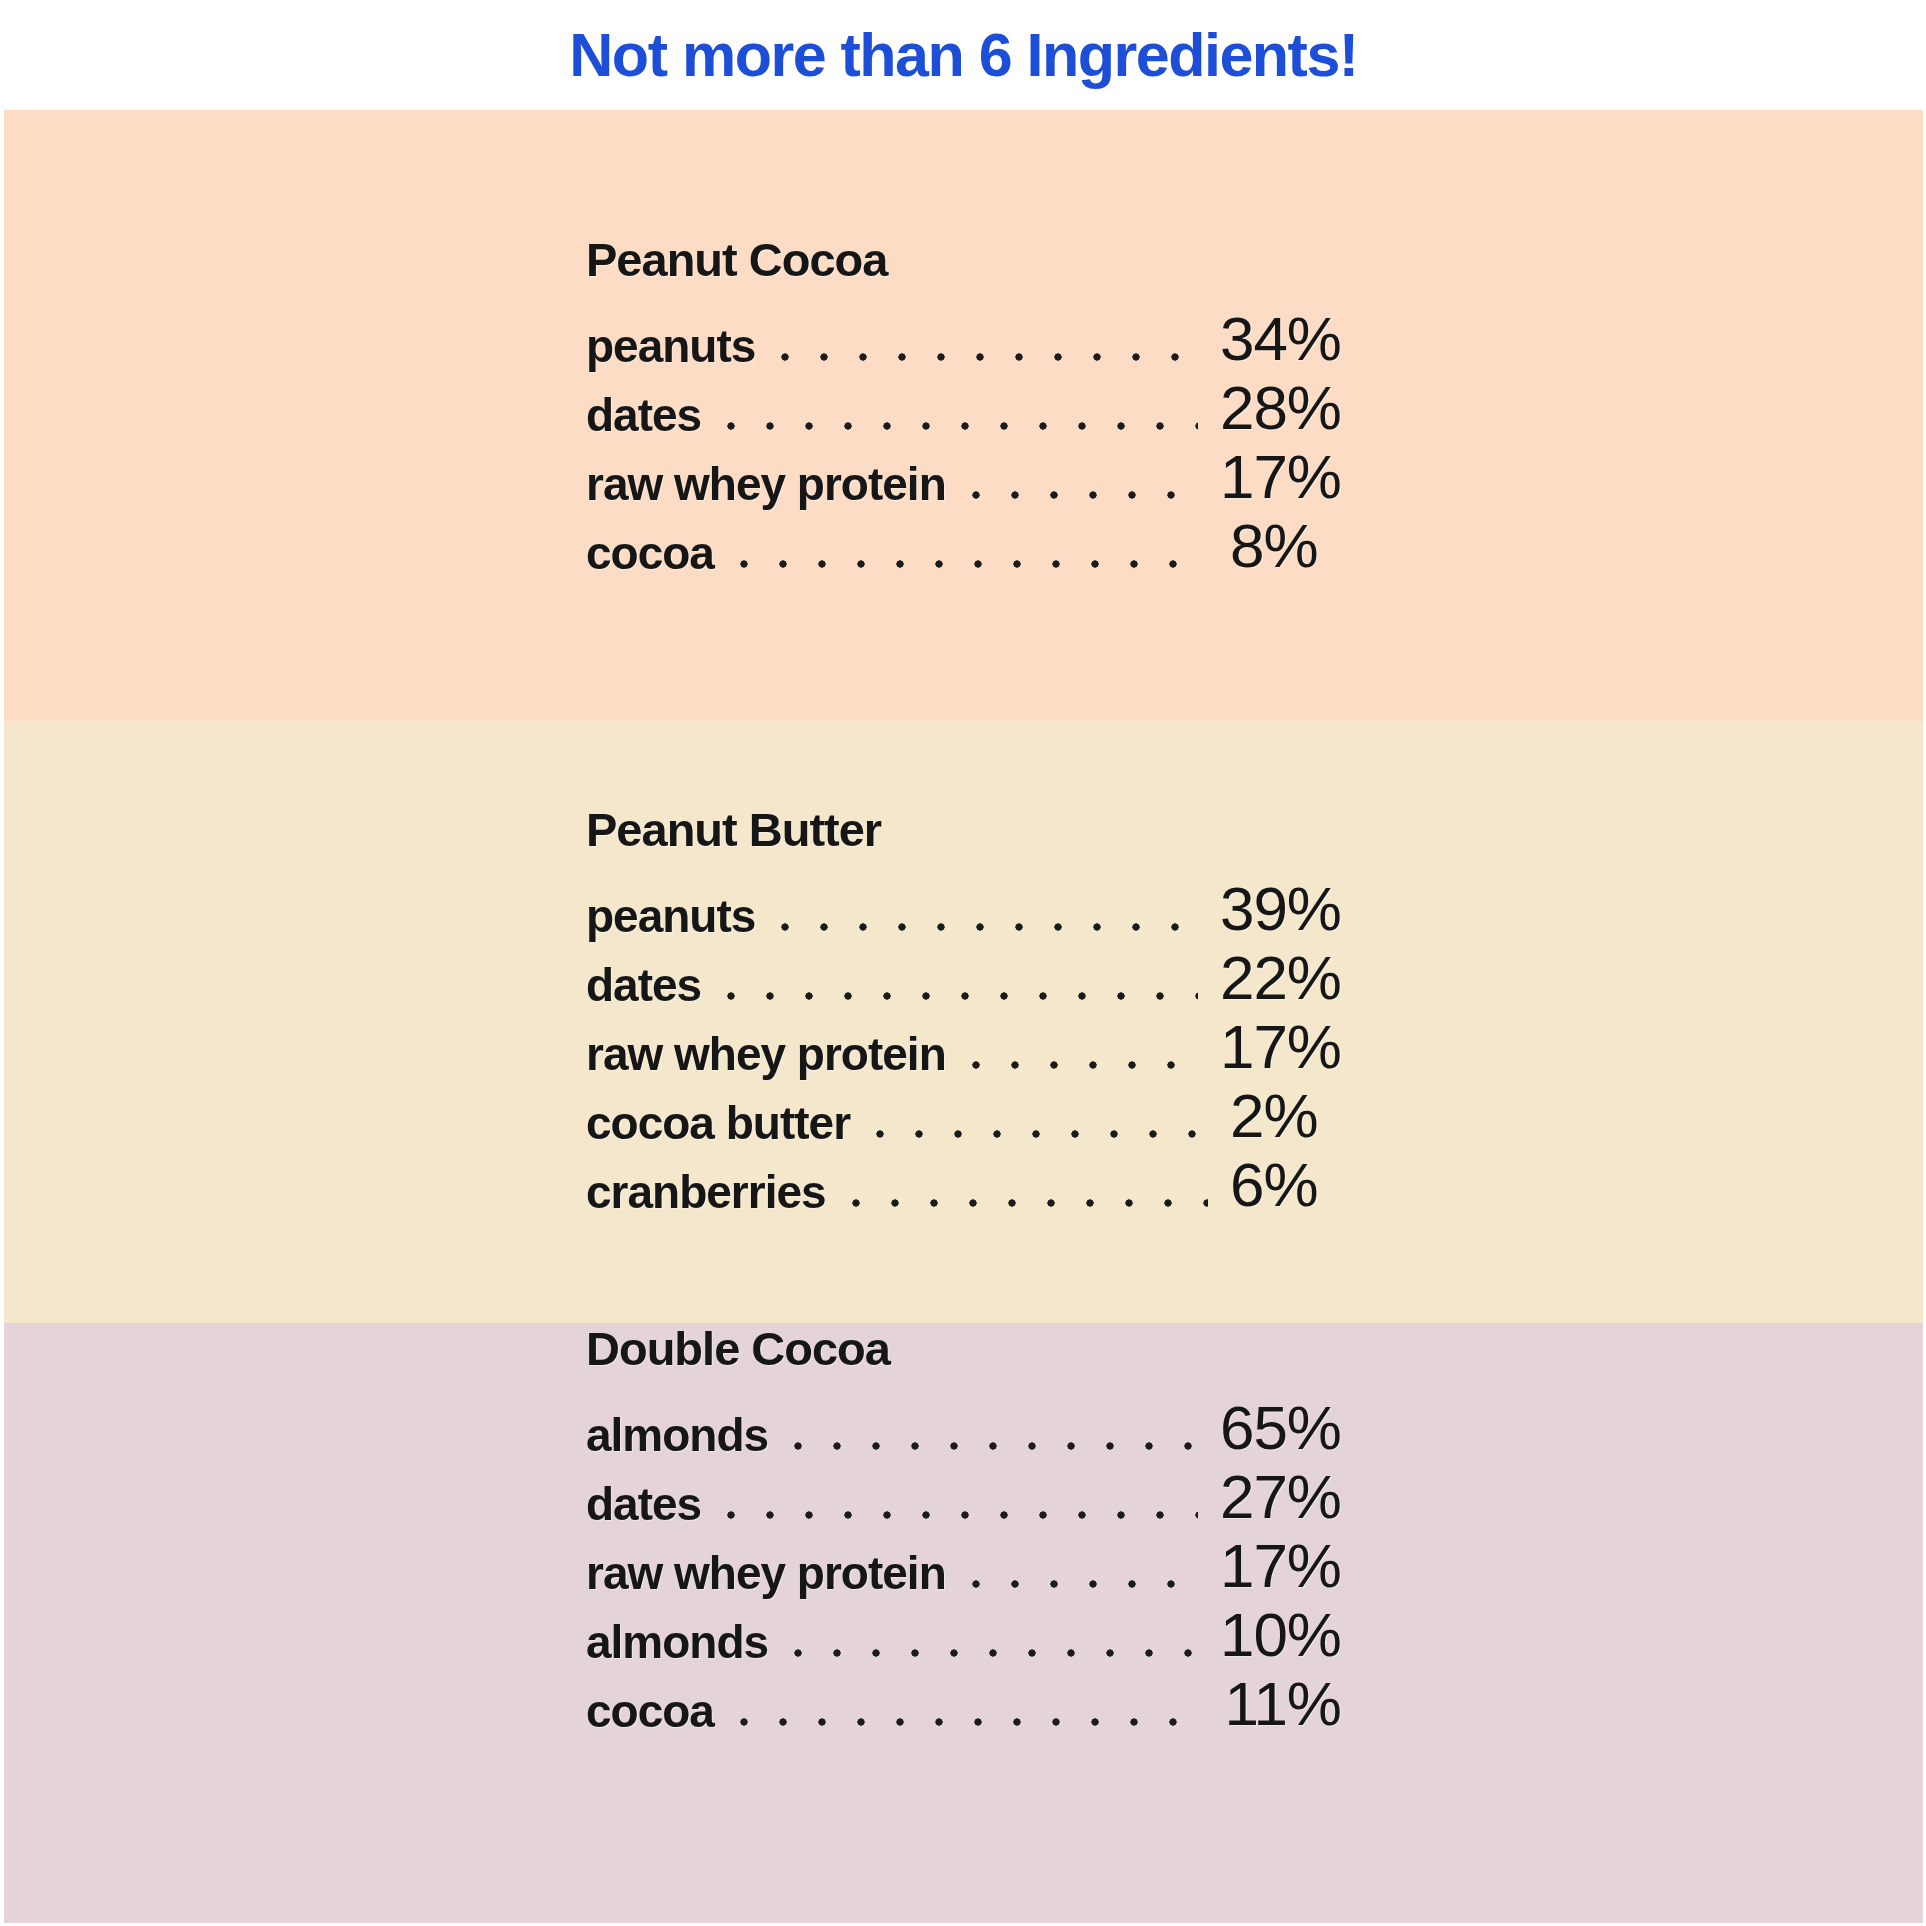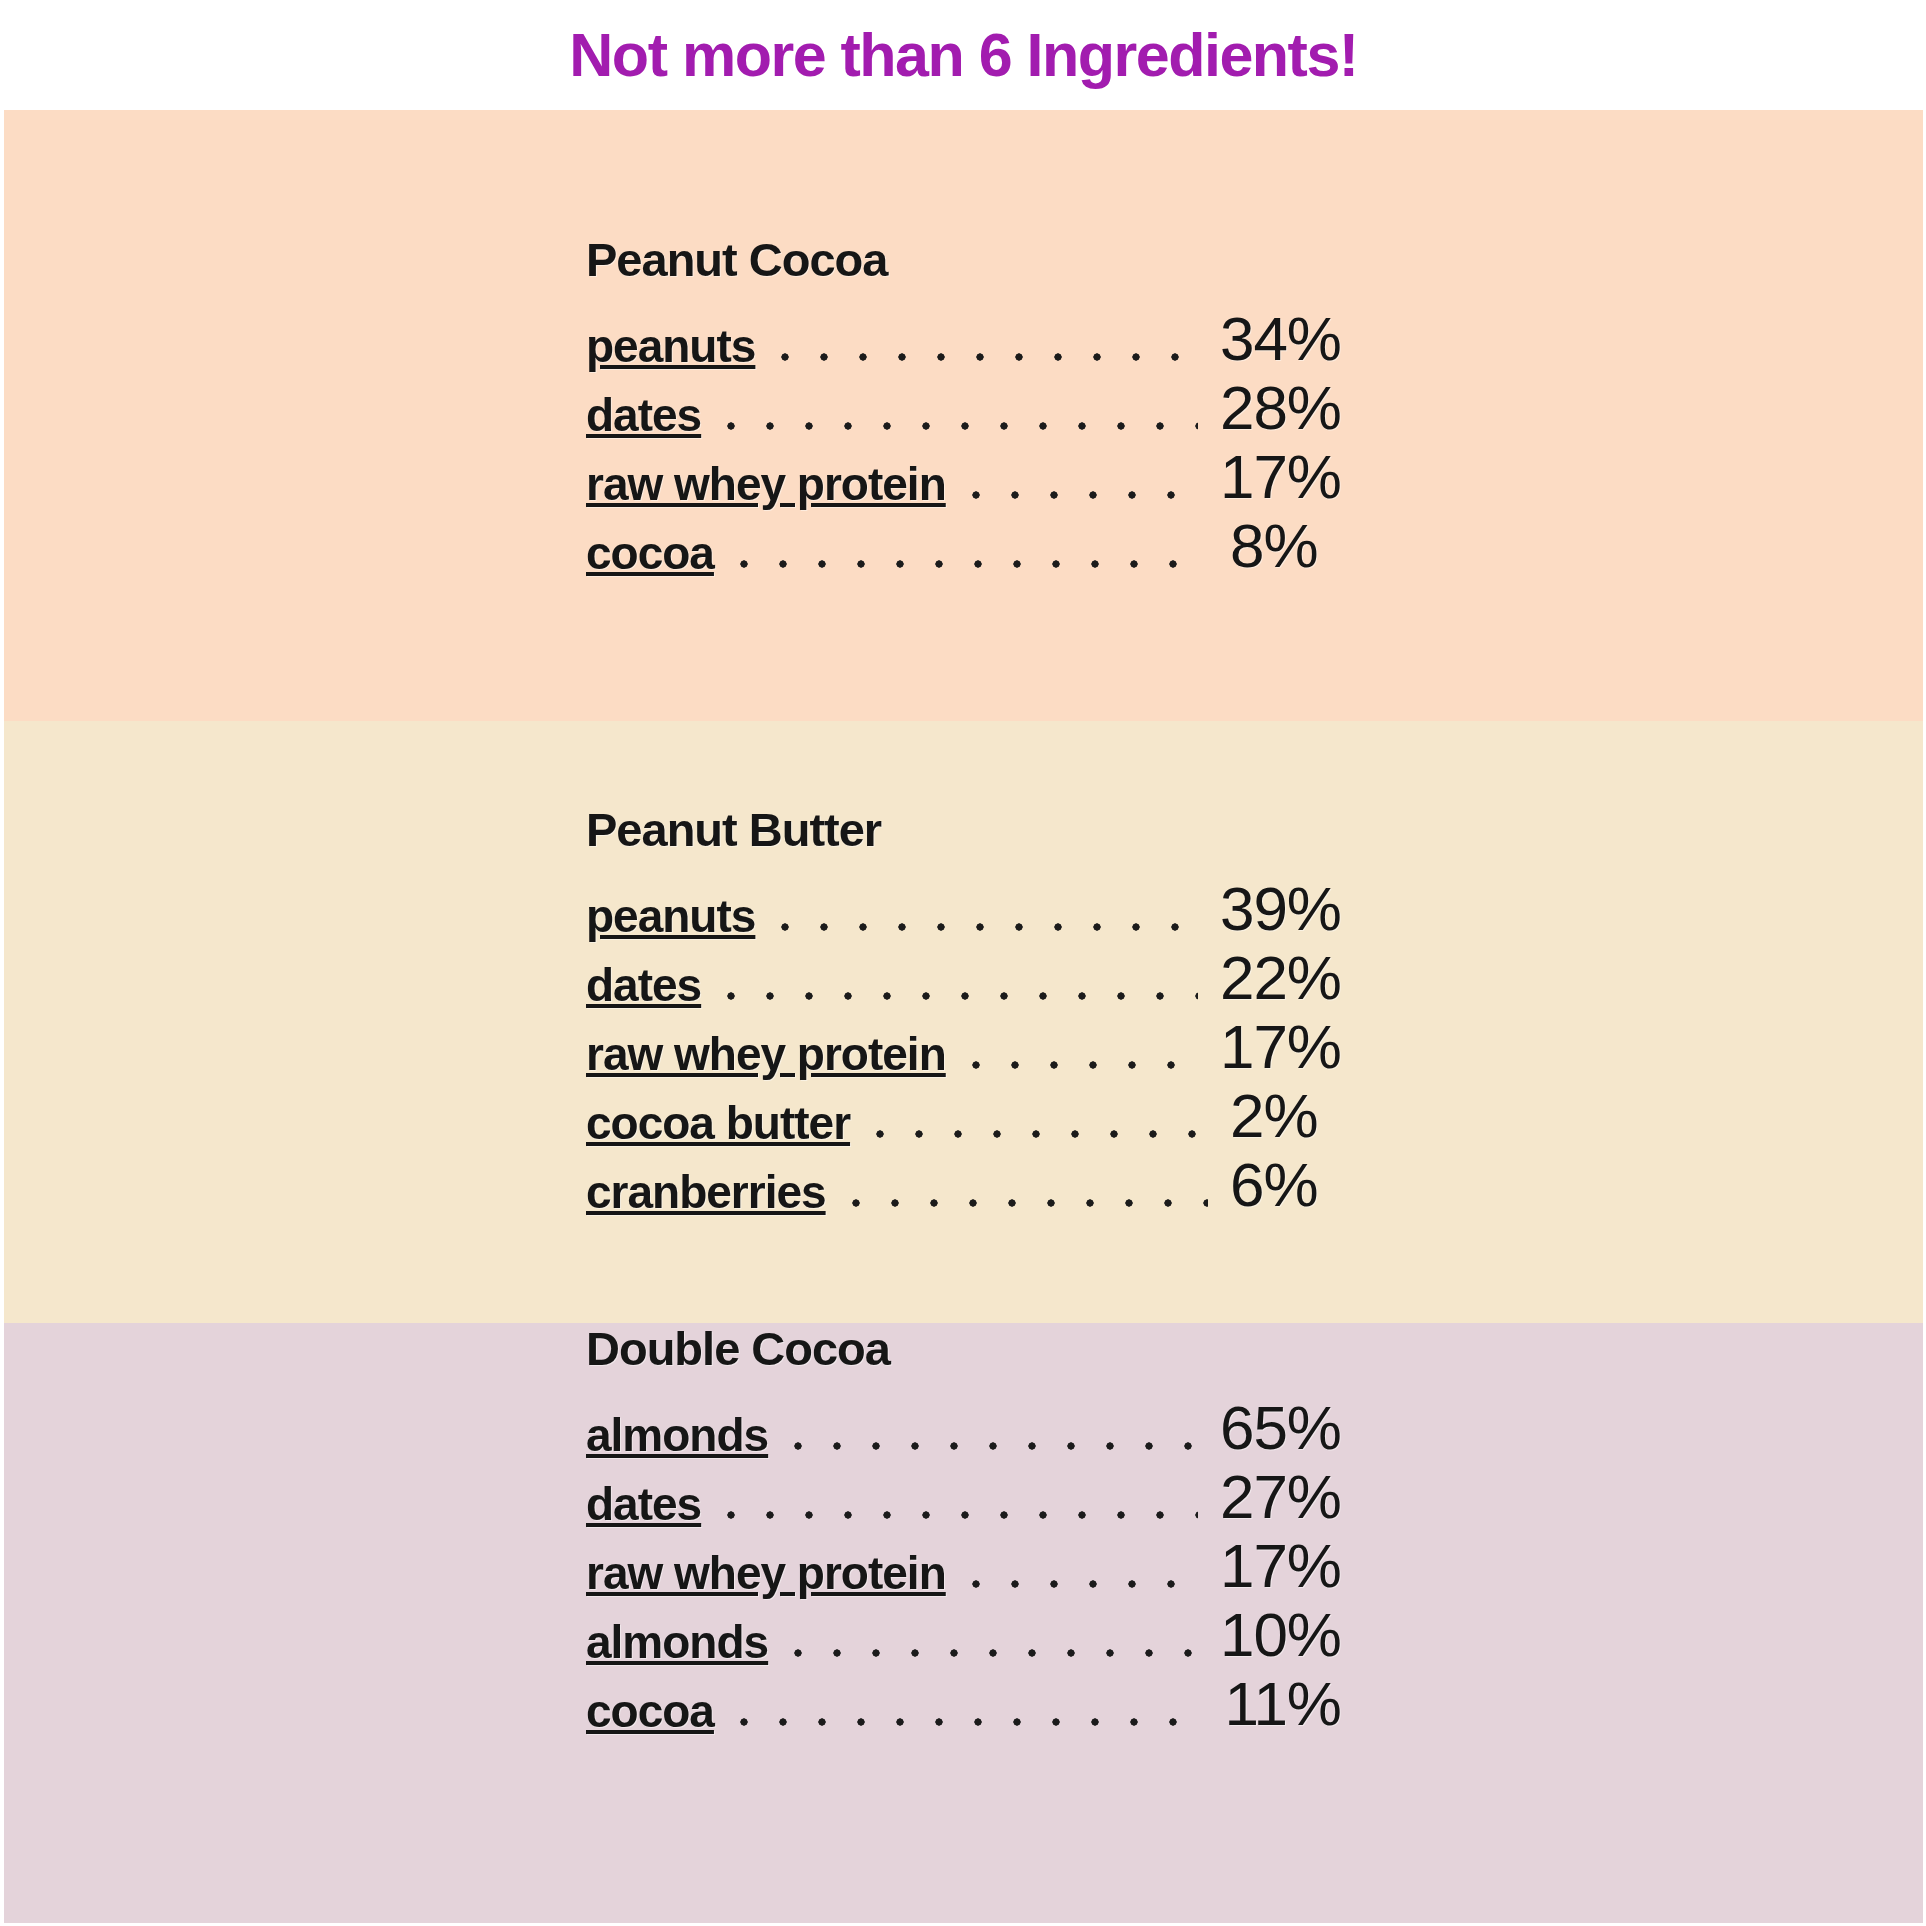--- a/index.html
+++ b/index.html
@@ -19,21 +19,21 @@
   .title-band {
     height: 110px;
     display: flex;
     align-items: center;
     justify-content: center;
   }
   .page-title {
     font-size: 61px;
     font-weight: 800;
     letter-spacing: -1.5px;
-    color: #a21caf;
+    color: #1d4ed8;
     white-space: nowrap;
   }
   .bands {
     position: absolute;
     top: 110px;
     left: 4px;
     right: 4px;
     bottom: 4px;
     display: flex;
     flex-direction: column;
@@ -59,21 +59,20 @@
     align-items: flex-end;
     height: 69px;
   }
   .ingredient-name {
     font-size: 46px;
     font-weight: 600;
     letter-spacing: -1px;
     line-height: 1.05;
     white-space: nowrap;
     text-shadow: 1px 1px 0 rgba(255,255,255,0.45);
-    text-decoration: underline;
   }
   .dotted-leader {
     flex: 1;
     height: 12px;
     align-self: flex-end;
     margin: 0 22px 8px 26px;
     background-image: radial-gradient(circle at 4px 6px, #1b1b1b 3.4px, rgba(0,0,0,0) 3.9px);
     background-size: 39px 12px;
     background-repeat: repeat-x;
     background-position: left bottom;

